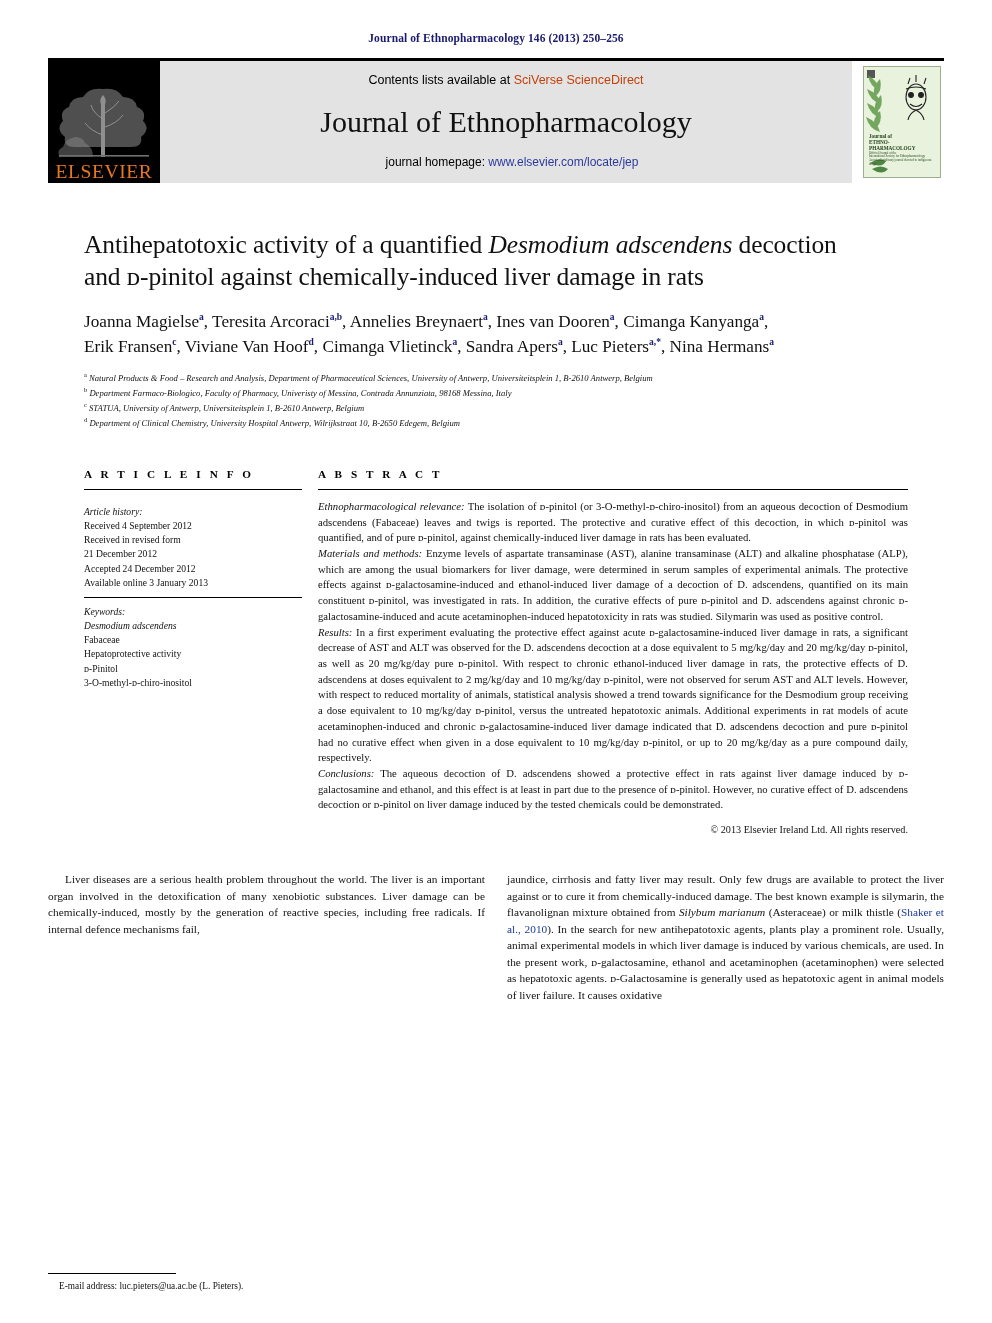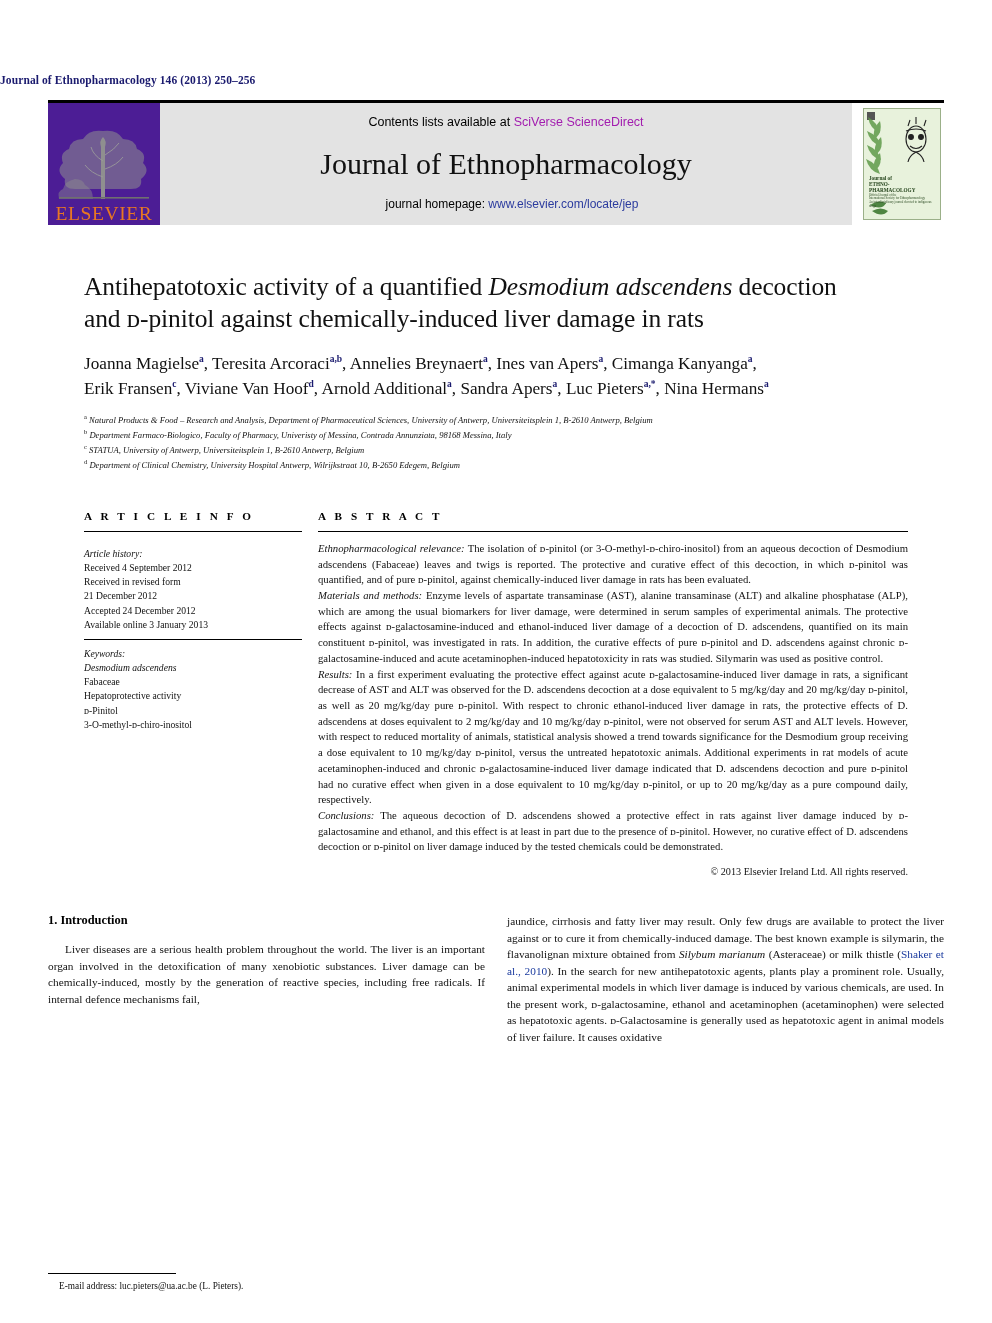--- a/index.html
+++ b/index.html
@@ -9,40 +9,41 @@
     height: 1323px;
     background: #ffffff;
     font-family: "Liberation Serif", serif;
     color: #000;
     overflow: hidden;
   }
   .page { position: relative; width: 992px; height: 1323px; padding: 0; }
 
   
   .runhead {
+    text-align: center;
     font-family: "Liberation Serif", serif;
     font-weight: bold;
     font-size: 11.5px;
     color: #1a1a6e;
-    padding-top: 74px;
+    padding-top: 32px;
     letter-spacing: 0.1px;
   }
 
   
   .masthead {
     margin: 14px 48px 0 48px;
     border-top: 3px solid #000;
     display: flex;
     align-items: stretch;
     height: 125px;
   }
   .logo-box {
     width: 112px;
     flex: 0 0 112px;
-    background: #4c1d95;
+    background: #000000;
     display: flex;
     flex-direction: column;
     align-items: center;
     justify-content: flex-end;
     padding-bottom: 2px;
   }
   .tree-svg { display:block; }
   .elsevier-word {
     font-family: "Liberation Serif", serif;
     font-size: 19.5px;
@@ -58,21 +59,21 @@
     flex-direction: column;
     justify-content: space-between;
     align-items: center;
     padding: 12px 0 14px 0;
   }
   .banner-top {
     font-family: "Liberation Sans", sans-serif;
     font-size: 12.5px;
     color: #000;
   }
-  .banner-top .sd { color: #a21caf; }
+  .banner-top .sd { color: #c2410c; }
   .banner-title {
     font-family: "Liberation Serif", serif;
     font-size: 30px;
     line-height: 1;
     color: #111;
     margin: 4px 0 2px 0;
   }
   .banner-bottom {
     font-family: "Liberation Sans", sans-serif;
     font-size: 12px;
@@ -320,25 +321,25 @@
   <div class="titleblock">
     <h1 class="title">
       <span>Antihepatotoxic activity of a quantified </span><i>Desmodium adscendens</i><span> decoction</span><br>
       <span>and ᴅ-pinitol against chemically-induced liver damage in rats</span>
     </h1>
 
     <div class="authors">
       <span><span>Joanna Magielse</span><sup>a</sup></span>,
       <span><span>Teresita Arcoraci</span><sup>a,b</sup></span>,
       <span><span>Annelies Breynaert</span><sup>a</sup></span>,
-      <span><span>Ines van Apers</span><sup>a</sup></span>,
+      <span><span>Ines van Dooren</span><sup>a</sup></span>,
       <span><span>Cimanga Kanyanga</span><sup>a</sup></span>,<br>
       <span><span>Erik Fransen</span><sup>c</sup></span>,
       <span><span>Viviane Van Hoof</span><sup>d</sup></span>,
-      <span><span>Arnold Additional</span><sup>a</sup></span>,
+      <span><span>Cimanga Vlietinck</span><sup>a</sup></span>,
       <span><span>Sandra Apers</span><sup>a</sup></span>,
       <span><span>Luc Pieters</span><sup>a,*</sup></span>,
       <span><span>Nina Hermans</span><sup>a</sup></span>
     </div>
 
     <div class="affils">
       <div class="affil"><sup>a</sup> <span>Natural Products &amp; Food – Research and Analysis, Department of Pharmaceutical Sciences, University of Antwerp, Universiteitsplein 1, B-2610 Antwerp, Belgium</span></div>
       <div class="affil"><sup>b</sup> <span>Department Farmaco-Biologico, Faculty of Pharmacy, Univeristy of Messina, Contrada Annunziata, 98168 Messina, Italy</span></div>
       <div class="affil"><sup>c</sup> <span>STATUA, University of Antwerp, Universiteitsplein 1, B-2610 Antwerp, Belgium</span></div>
       <div class="affil"><sup>d</sup> <span>Department of Clinical Chemistry, University Hospital Antwerp, Wilrijkstraat 10, B-2650 Edegem, Belgium</span></div>
@@ -377,21 +378,20 @@
         <p><i>Materials and methods:</i><span> Enzyme levels of aspartate transaminase (AST), alanine transaminase (ALT) and alkaline phosphatase (ALP), which are among the usual biomarkers for liver damage, were determined in serum samples of experimental animals. The protective effects against ᴅ-galactosamine-induced and ethanol-induced liver damage of a decoction of D. adscendens, quantified on its main constituent ᴅ-pinitol, was investigated in rats. In addition, the curative effects of pure ᴅ-pinitol and D. adscendens against chronic ᴅ-galactosamine-induced and acute acetaminophen-induced hepatotoxicity in rats was studied. Silymarin was used as positive control.</span></p>
         <p><i>Results:</i><span> In a first experiment evaluating the protective effect against acute ᴅ-galactosamine-induced liver damage in rats, a significant decrease of AST and ALT was observed for the D. adscendens decoction at a dose equivalent to 5 mg/kg/day and 20 mg/kg/day ᴅ-pinitol, as well as 20 mg/kg/day pure ᴅ-pinitol. With respect to chronic ethanol-induced liver damage in rats, the protective effects of D. adscendens at doses equivalent to 2 mg/kg/day and 10 mg/kg/day ᴅ-pinitol, were not observed for serum AST and ALT levels. However, with respect to reduced mortality of animals, statistical analysis showed a trend towards significance for the Desmodium group receiving a dose equivalent to 10 mg/kg/day ᴅ-pinitol, versus the untreated hepatotoxic animals. Additional experiments in rat models of acute acetaminophen-induced and chronic ᴅ-galactosamine-induced liver damage indicated that D. adscendens decoction and pure ᴅ-pinitol had no curative effect when given in a dose equivalent to 10 mg/kg/day ᴅ-pinitol, or up to 20 mg/kg/day as a pure compound daily, respectively.</span></p>
         <p><i>Conclusions:</i><span> The aqueous decoction of D. adscendens showed a protective effect in rats against liver damage induced by ᴅ-galactosamine and ethanol, and this effect is at least in part due to the presence of ᴅ-pinitol. However, no curative effect of D. adscendens decoction or ᴅ-pinitol on liver damage induced by the tested chemicals could be demonstrated.</span></p>
       </div>
       <div class="copyline">© 2013 Elsevier Ireland Ltd. All rights reserved.</div>
     </div>
   </div>
 
   <div class="bodycols">
     <div class="bcol">
-      <h2 class="secnum">1.  Introduction</h2>
       <p class="para indent">Liver diseases are a serious health problem throughout the world. The liver is an important organ involved in the detoxification of many xenobiotic substances. Liver damage can be chemically-induced, mostly by the generation of reactive species, including free radicals. If internal defence mechanisms fail,</p>
     </div>
     <div class="bcol">
       <p class="para"><span>jaundice, cirrhosis and fatty liver may result. Only few drugs are available to protect the liver against or to cure it from chemically-induced damage. The best known example is silymarin, the flavanolignan mixture obtained from </span><i>Silybum marianum</i><span> (Asteraceae) or milk thistle (</span><a class="cite" href="#">Shaker et al., 2010</a><span>). In the search for new antihepatotoxic agents, plants play a prominent role. Usually, animal experimental models in which liver damage is induced by various chemicals, are used. In the present work, ᴅ-galactosamine, ethanol and acetaminophen (acetaminophen) were selected as hepatotoxic agents. ᴅ-Galactosamine is generally used as hepatotoxic agent in animal models of liver failure. It causes oxidative</span></p>
     </div>
   </div>
 
   <div class="footnotes">
     <div class="fn-rule"></div>
     <div class="fn" style="padding-left:11px">

